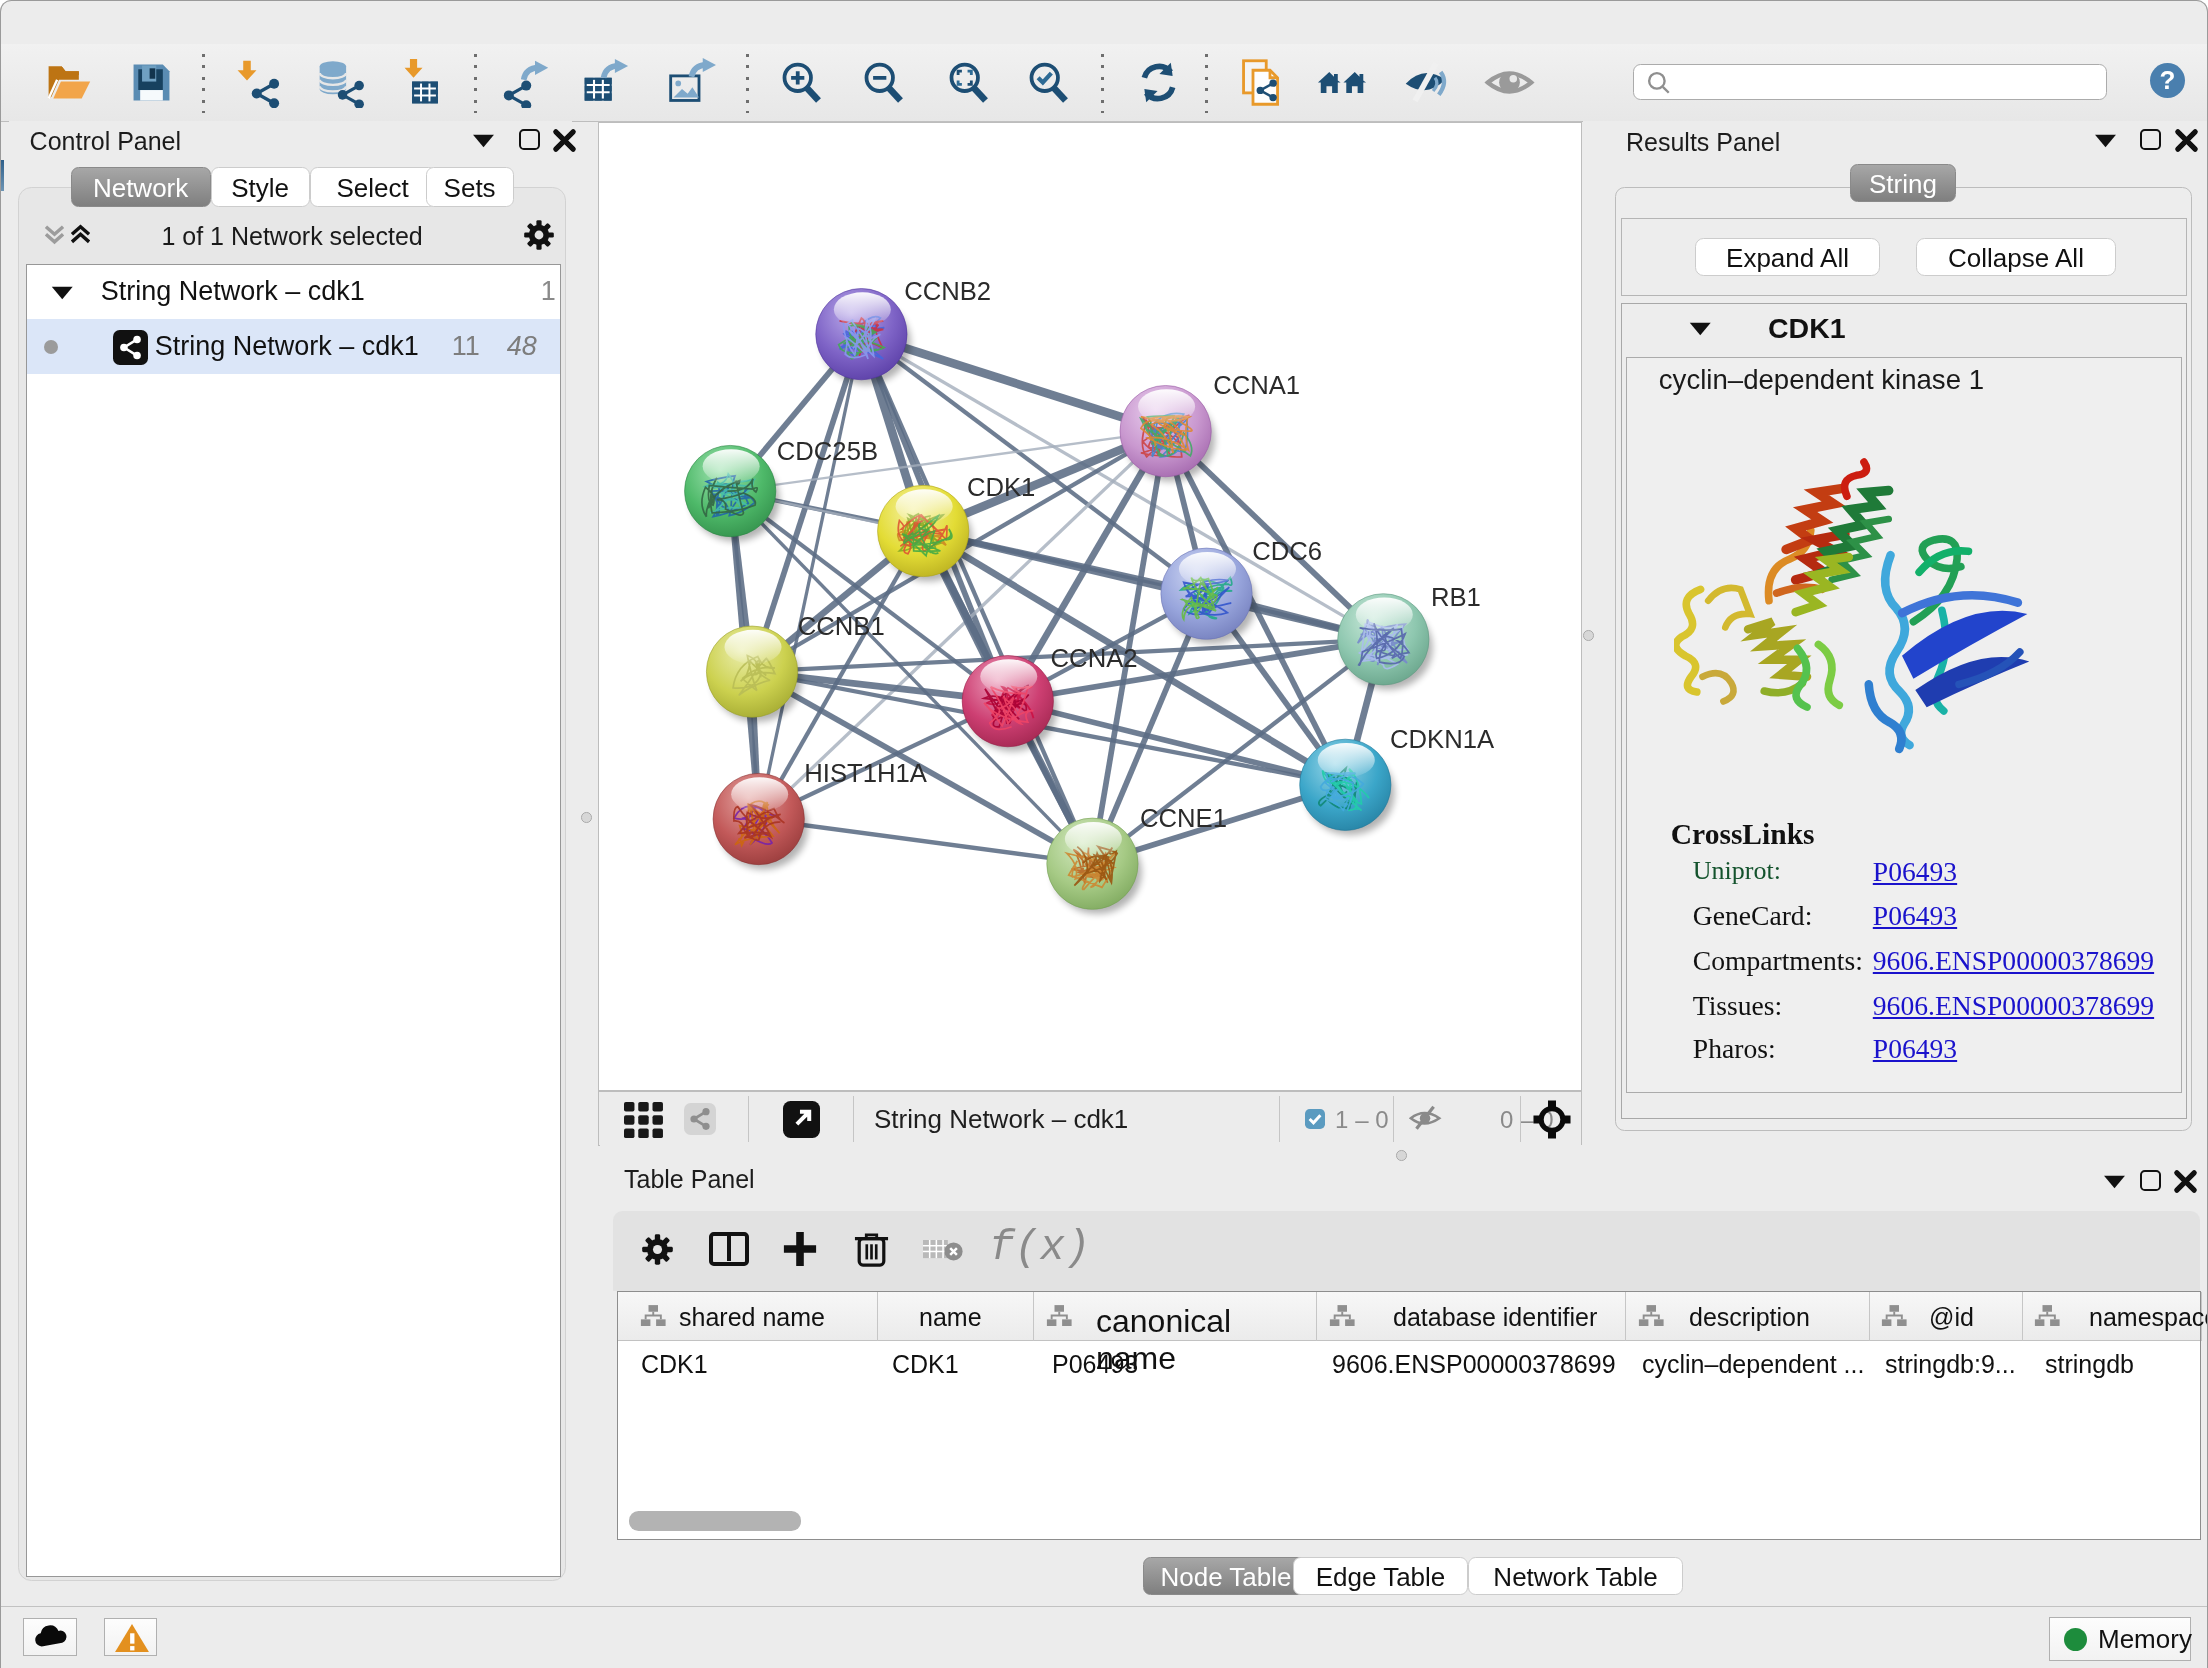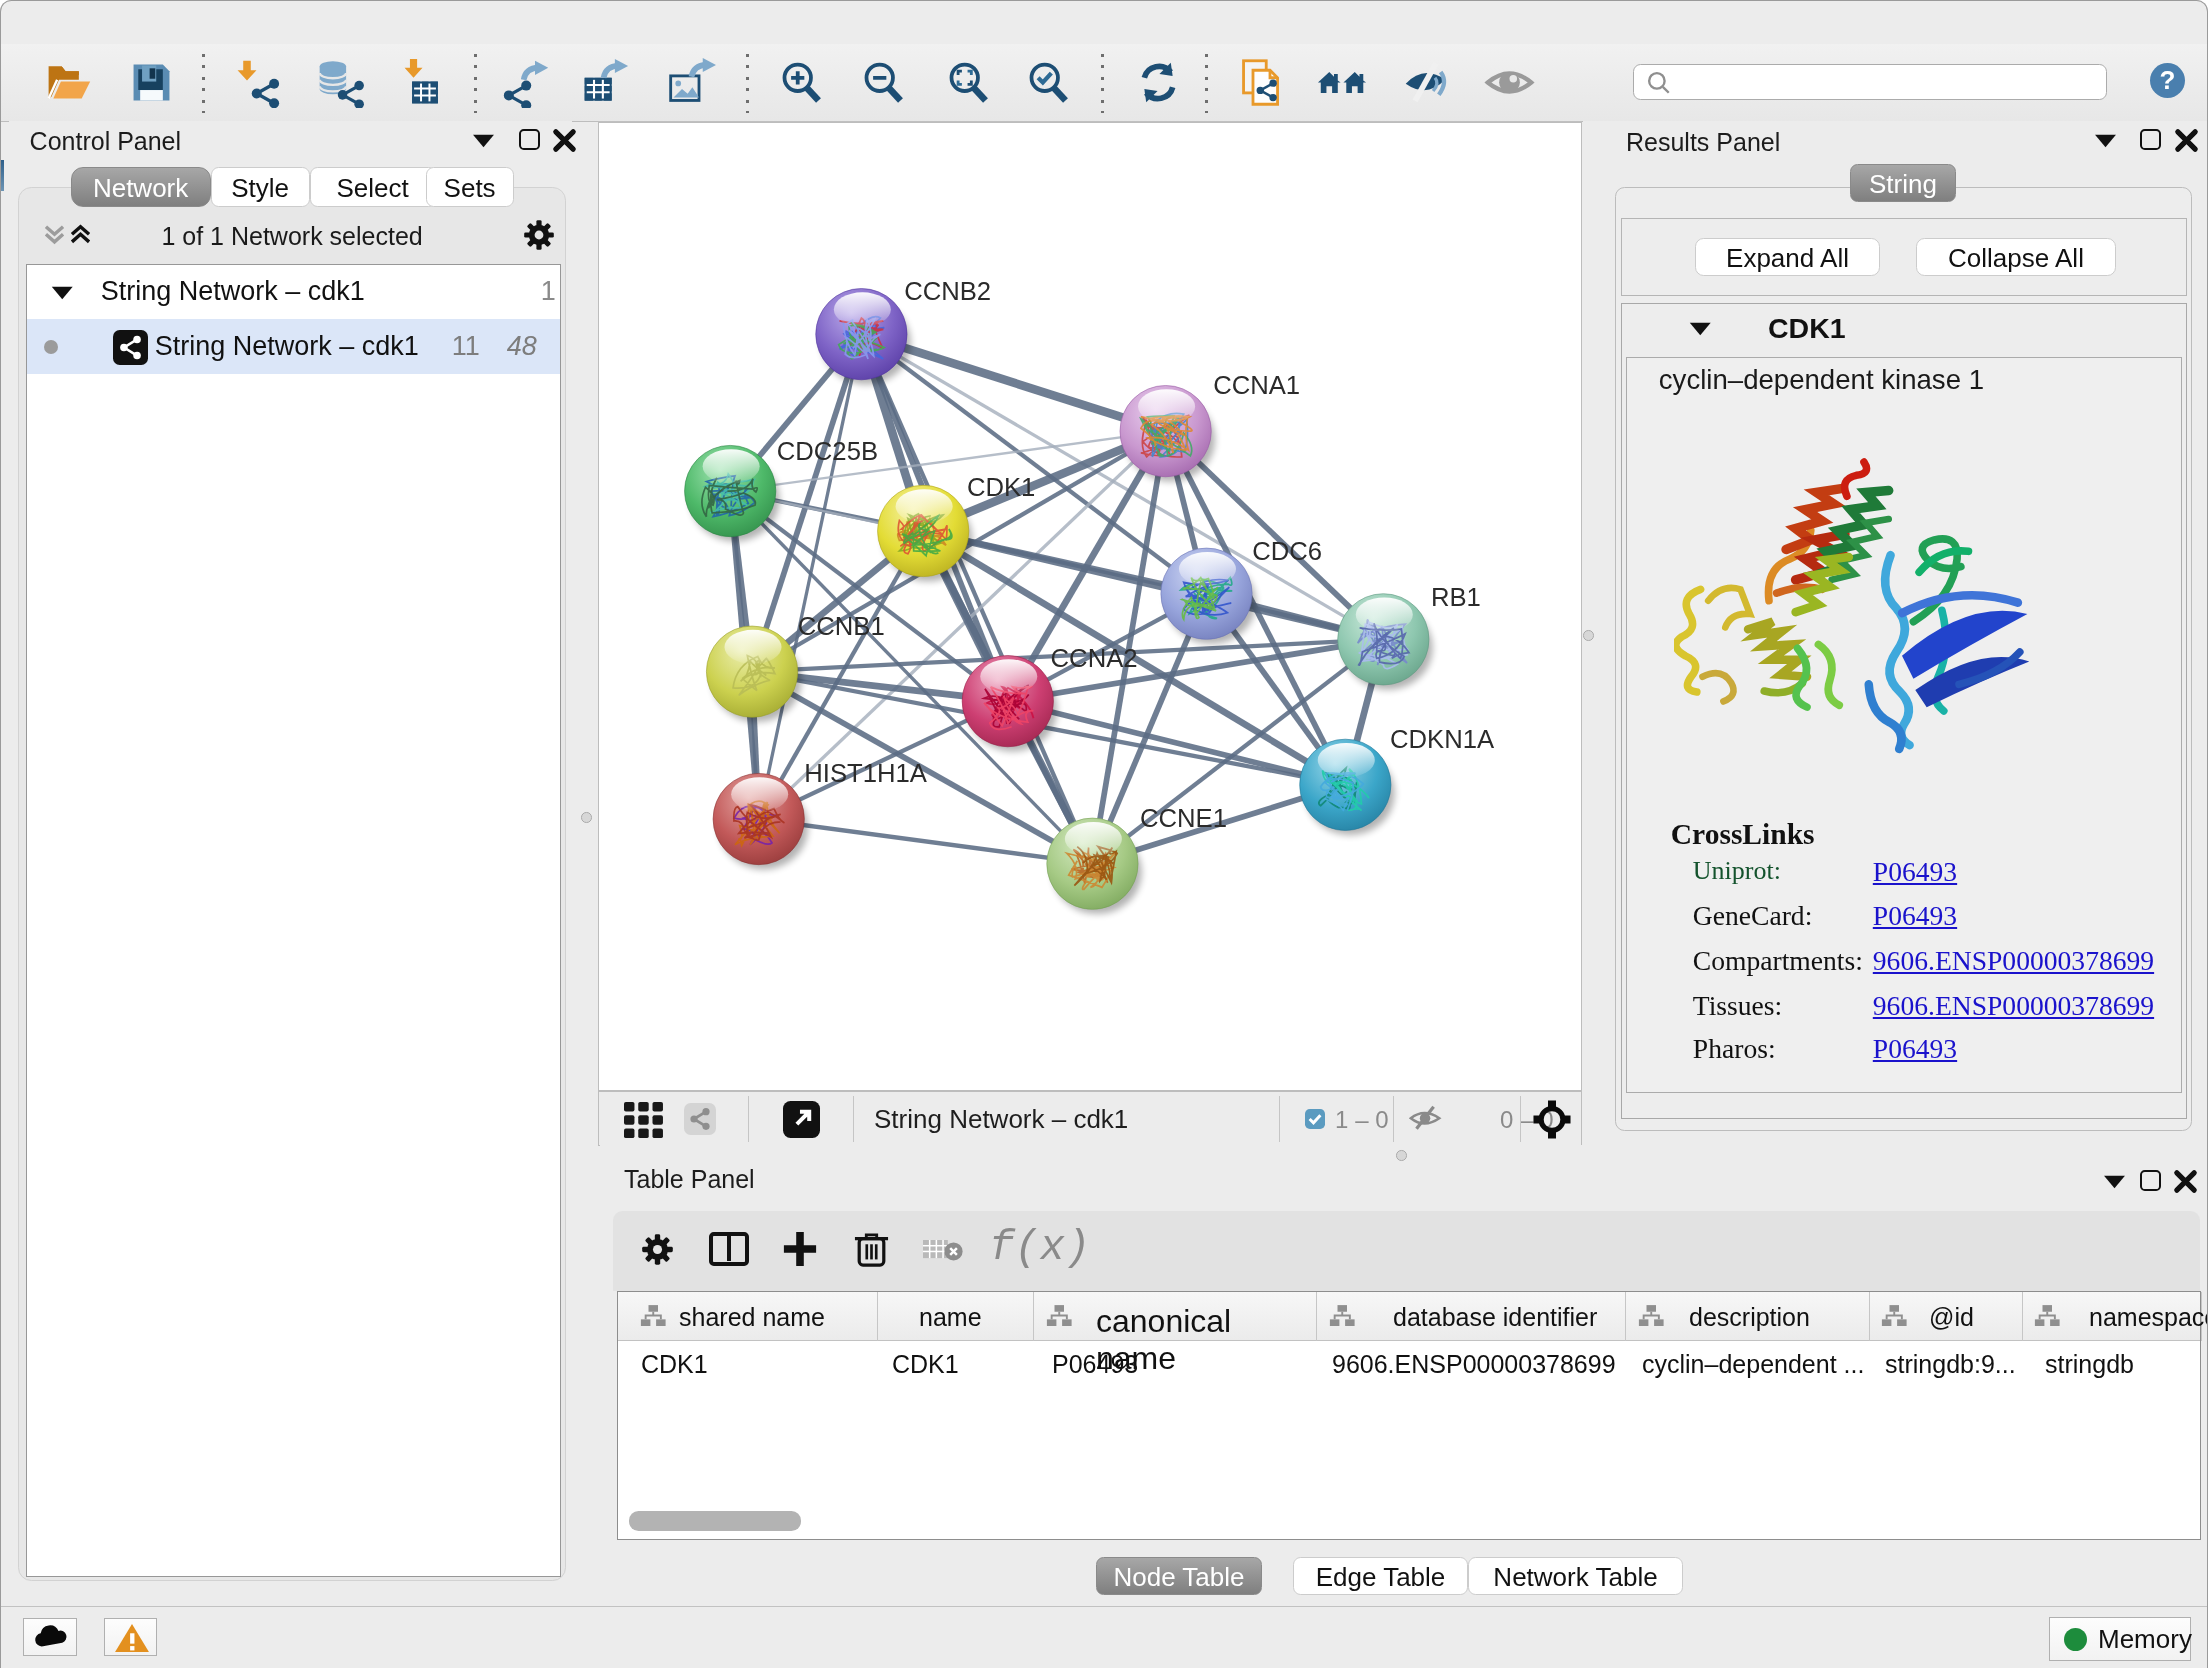--- a/index.html
+++ b/index.html
@@ -253,21 +253,21 @@
 
   <div class="cpanel">
     <div class="ptitle abs" style="left:21px;top:5.7px;">Control Panel</div>
     <svg class="abs" style="left:462px;top:9.5px" width="25" height="19" viewBox="0 0 26 20">
         <path d="M2 4 L24 4 L13 17 Z" fill="#111"></path>
       </svg>
       <div class="abs" style="left:510px;top:7.6px;width:21px;height:21px;border:2.9px solid #111;border-radius:4.8px;box-sizing:border-box;"></div>
       <svg class="abs" style="left:543px;top:6.7px" width="25" height="25" viewBox="0 0 26 26">
         <path d="M4 4 L22 22 M22 4 L4 22" stroke="#111" stroke-width="5.5" stroke-linecap="round"></path>
       </svg>
-    <div class="tab sel" style="left:62px;top:46px;width:140px;height:40px;line-height:40px;border-radius:12px;">Network</div>
+    <div class="tab sel" style="left:62px;top:46px;width:140px;height:40px;line-height:40px;">Network</div>
     <div class="tab" style="left:202px;top:46px;width:99px;height:40px;line-height:40px;">Style</div>
     <div class="tab" style="left:301px;top:46px;width:126px;height:40px;line-height:40px;">Select</div>
     <div class="tab" style="left:417px;top:46px;width:88px;height:40px;line-height:40px;">Sets</div>
     <div class="cp-inner">
 
       <div class="abs" style="left:0;top:20px;width:100%;height:54px;">
         <svg class="abs" style="left:22px;top:13.3px" width="27" height="28.5" viewBox="0 0 28 30">
             <path d="M5 6 L14 14 L23 6 M5 14 L14 22 L23 14" fill="none" stroke="#9c9c9c" stroke-width="3.6"></path>
           </svg>
           <svg class="abs" style="left:48px;top:13.3px" width="27" height="28.5" viewBox="0 0 28 30">
@@ -784,21 +784,21 @@
           <div class="tcell" style="left:434px;">P06493</div>
           <div class="tcell" style="left:714px;">9606.ENSP00000378699</div>
           <div class="tcell" style="left:1024px;">cyclin–dependent ...</div>
           <div class="tcell" style="left:1267px;">stringdb:9...</div>
           <div class="tcell" style="left:1427px;">stringdb</div>
         </div>
 
       <div class="abs" style="left:10.5px;top:219px;width:172px;height:20px;border-radius:9.5px;background:#b3b3b3;"></div>
     </div>
 
-    <div class="tab sel" style="left:496px;top:412px;width:166px;height:38px;line-height:38px;">Node Table</div>
+    <div class="tab sel" style="left:543px;top:412px;width:166px;height:38px;line-height:38px;">Node Table</div>
     <div class="tab" style="left:693px;top:412px;width:175px;height:38px;line-height:38px;">Edge Table</div>
     <div class="tab" style="left:868px;top:412px;width:215px;height:38px;line-height:38px;">Network Table</div>
   </div>
 
   <div class="bottombar">
     <div class="bbtn" style="left:22px;top:11.4px;width:54px;height:38px;">
       <svg width="42" height="30" viewBox="0 0 44 32" style="position:absolute;left:5.7px;top:2.9px;">
         <path d="M12 26 a7 7 0 0 1 -1-13.9 A10 10 0 0 1 30 9.5 a6.4 6.4 0 0 1 4 12.5 Z" fill="#0a0a0a"></path>
       </svg>
     </div>

